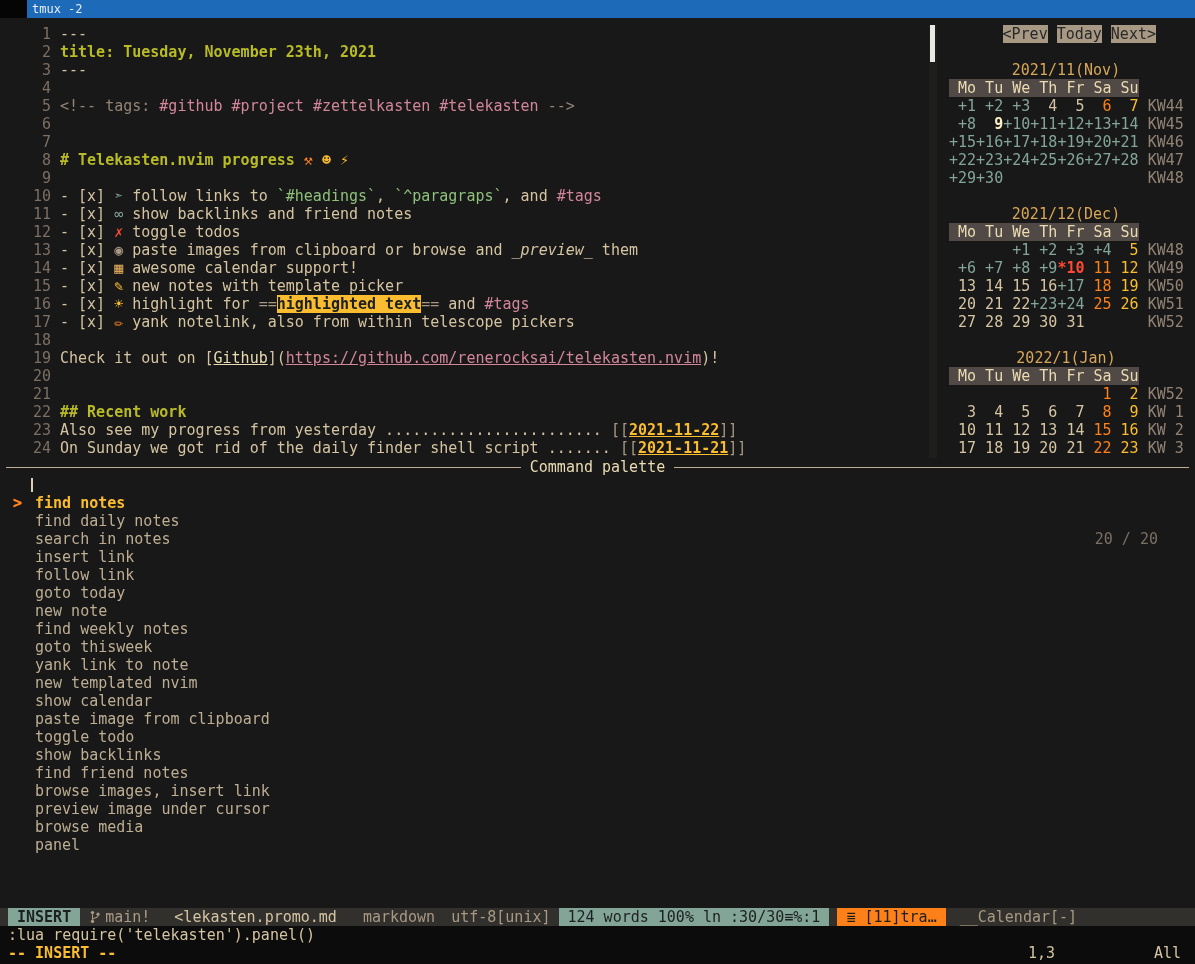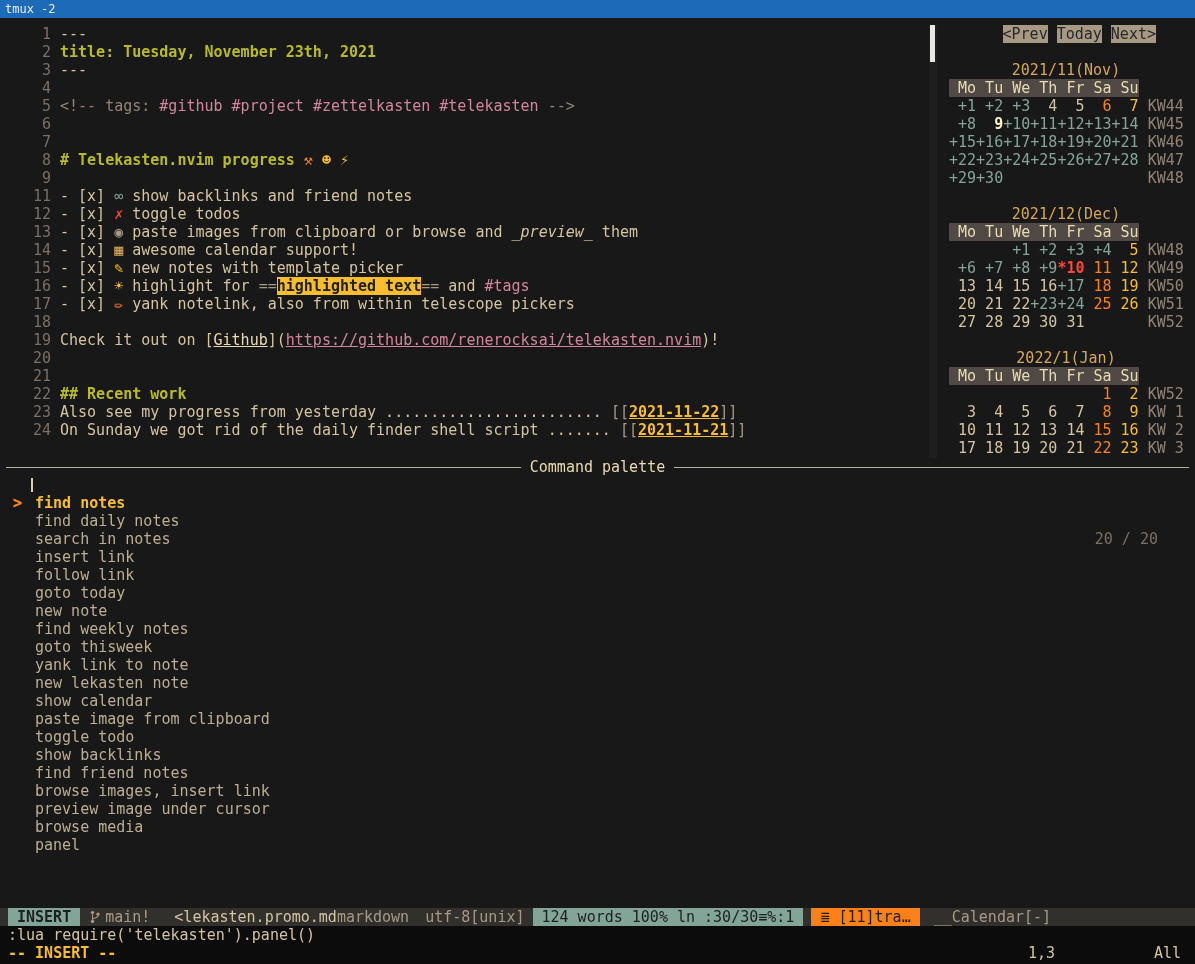--- a/index.html
+++ b/index.html
@@ -3,21 +3,21 @@
 <meta charset="utf-8">
 <style>
   * { margin:0; padding:0; box-sizing:border-box; }
   html,body { background:#000; }
   body { width:1195px; height:964px; overflow:hidden;
          font-family:"DejaVu Sans Mono", monospace; }
   .screen { position:relative; width:1195px; height:964px; background:#050505; }
 
   
   .tmux-bar { height:18px; background:#1c6ab8; color:#e9eef6;
-              font-size:12px; line-height:18px; padding-left:5px; }
+              font-size:12px; line-height:18px; padding-left:5px;margin-left:27px; }
 
   
   .term { position:absolute; top:18px; left:0; right:0; bottom:0;
           background:#181818; font-size:15px; line-height:18px; color:#d5c4a1; }
 
   .top-split { display:flex; height:440px; padding-top:7px; }
 
   
   .editor { width:929px; padding-left:8px; overflow:hidden; }
   .eline { height:18px; white-space:pre; }
@@ -77,21 +77,21 @@
 
   
   .statusline { height:18px; background:#32302d; display:flex; align-items:flex-end;
                 padding-left:8px; white-space:pre; }
   .chip { padding:0 9px; }
   .chip-mode { background:#83a598; color:#1d2021; font-weight:bold; }
   .chip-stats { background:#83a598; color:#1d2021; margin-left:8px; }
   .chip-warn { background:#fe8019; color:#1d2021; margin-left:8px; }
   .sl-branch { margin-left:10px; color:#a89984; display:flex; align-items:center; gap:5px; }
   .sl-file { margin-left:24px; color:#d5c4a1; }
-  .sl-ft { color:#a89984; }
+  .sl-ft { margin-left:26px; color:#a89984; }
   .sl-enc { margin-left:16px; color:#a89984; }
   .sl-cal { margin-left:14px; color:#a89984; }
 
   
   .cmdline { height:18px; padding-left:8px; background:#0c0c0c; color:#d5c4a1; white-space:pre; }
   .ruler { position:relative; height:20px; background:#0c0c0c;padding-left:32px; }
   .ruler .mode { position:absolute; left:8px; color:#fabd2f; font-weight:bold; }
   .ruler .pos { position:absolute; left:1028px; color:#d5c4a1; }
   .ruler .scroll { position:absolute; left:1154px; color:#d5c4a1; }
 </style>
@@ -110,20 +110,21 @@
         <div>
             <div class="eline"><span class="gutter">1</span><span class="lcontent"><span class="s-fg">---</span></span></div>
             <div class="eline"><span class="gutter">2</span><span class="lcontent"><span class="s-title">title: Tuesday, November 23th, 2021</span></span></div>
             <div class="eline"><span class="gutter">3</span><span class="lcontent"><span class="s-fg">---</span></span></div>
             <div class="eline"><span class="gutter">4</span><span class="lcontent"></span></div>
             <div class="eline"><span class="gutter">5</span><span class="lcontent"><span class="s-comment">&lt;!-- tags: </span><span class="s-tag">#github</span><span class="s-fg"> </span><span class="s-tag">#project</span><span class="s-fg"> </span><span class="s-tag">#zettelkasten</span><span class="s-fg"> </span><span class="s-tag">#telekasten</span><span class="s-comment"> --&gt;</span></span></div>
             <div class="eline"><span class="gutter">6</span><span class="lcontent"></span></div>
             <div class="eline"><span class="gutter">7</span><span class="lcontent"></span></div>
             <div class="eline"><span class="gutter">8</span><span class="lcontent"><span class="s-h"># Telekasten.nvim progress </span><span class="s-ic-orange">⚒</span><span class="s-fg"> </span><span class="s-ic-yellow">☻</span><span class="s-fg"> </span><span class="s-ic-yellow">⚡</span></span></div>
             <div class="eline"><span class="gutter">9</span><span class="lcontent"></span></div>
+            <div class="eline"><span class="gutter">10</span><span class="lcontent"><span class="s-fg">- [x] </span><span class="s-ic-blue">➣</span><span class="s-fg"> follow links to </span><span class="s-code">`#headings`</span><span class="s-fg">, </span><span class="s-code">`^paragraps`</span><span class="s-fg">, and </span><span class="s-tag">#tags</span></span></div>
             <div class="eline"><span class="gutter">11</span><span class="lcontent"><span class="s-fg">- [x] </span><span class="s-ic-blue">∞</span><span class="s-fg"> show backlinks and friend notes</span></span></div>
             <div class="eline"><span class="gutter">12</span><span class="lcontent"><span class="s-fg">- [x] </span><span class="s-ic-red">✗</span><span class="s-fg"> toggle todos</span></span></div>
             <div class="eline"><span class="gutter">13</span><span class="lcontent"><span class="s-fg">- [x] </span><span class="s-ic-gray">◉</span><span class="s-fg"> paste images from clipboard or browse and </span><span class="s-em">_preview_</span><span class="s-fg"> them</span></span></div>
             <div class="eline"><span class="gutter">14</span><span class="lcontent"><span class="s-fg">- [x] </span><span class="s-ic-tan">▦</span><span class="s-fg"> awesome calendar support!</span></span></div>
             <div class="eline"><span class="gutter">15</span><span class="lcontent"><span class="s-fg">- [x] </span><span class="s-ic-yellow">✎</span><span class="s-fg"> new notes with template picker</span></span></div>
             <div class="eline"><span class="gutter">16</span><span class="lcontent"><span class="s-fg">- [x] </span><span class="s-ic-yellow">☀</span><span class="s-fg"> highlight for </span><span class="s-delim">==</span><span class="s-hl">highlighted text</span><span class="s-delim">==</span><span class="s-fg"> and </span><span class="s-tag">#tags</span></span></div>
             <div class="eline"><span class="gutter">17</span><span class="lcontent"><span class="s-fg">- [x] </span><span class="s-ic-orange">✏</span><span class="s-fg"> yank notelink, also from within telescope pickers</span></span></div>
             <div class="eline"><span class="gutter">18</span><span class="lcontent"></span></div>
             <div class="eline"><span class="gutter">19</span><span class="lcontent"><span class="s-fg">Check it out on [</span><span class="s-link">Github</span><span class="s-fg">](</span><span class="s-url">https://github.com/renerocksai/telekasten.nvim</span><span class="s-fg">)!</span></span></div>
             <div class="eline"><span class="gutter">20</span><span class="lcontent"></span></div>
@@ -186,21 +187,21 @@
           <div class="pitem selected"><span class="pmark">&gt;</span><span class="ptxt">find notes</span></div>
           <div class="pitem"><span class="ptxt">find daily notes</span></div>
           <div class="pitem"><span class="ptxt">search in notes</span></div>
           <div class="pitem"><span class="ptxt">insert link</span></div>
           <div class="pitem"><span class="ptxt">follow link</span></div>
           <div class="pitem"><span class="ptxt">goto today</span></div>
           <div class="pitem"><span class="ptxt">new note</span></div>
           <div class="pitem"><span class="ptxt">find weekly notes</span></div>
           <div class="pitem"><span class="ptxt">goto thisweek</span></div>
           <div class="pitem"><span class="ptxt">yank link to note</span></div>
-          <div class="pitem"><span class="ptxt">new lekasten note</span></div>
+          <div class="pitem"><span class="ptxt">new templated nvim</span></div>
           <div class="pitem"><span class="ptxt">show calendar</span></div>
           <div class="pitem"><span class="ptxt">paste image from clipboard</span></div>
           <div class="pitem"><span class="ptxt">toggle todo</span></div>
           <div class="pitem"><span class="ptxt">show backlinks</span></div>
           <div class="pitem"><span class="ptxt">find friend notes</span></div>
           <div class="pitem"><span class="ptxt">browse images, insert link</span></div>
           <div class="pitem"><span class="ptxt">preview image under cursor</span></div>
           <div class="pitem"><span class="ptxt">browse media</span></div>
           <div class="pitem"><span class="ptxt">panel</span></div>
         </div>

